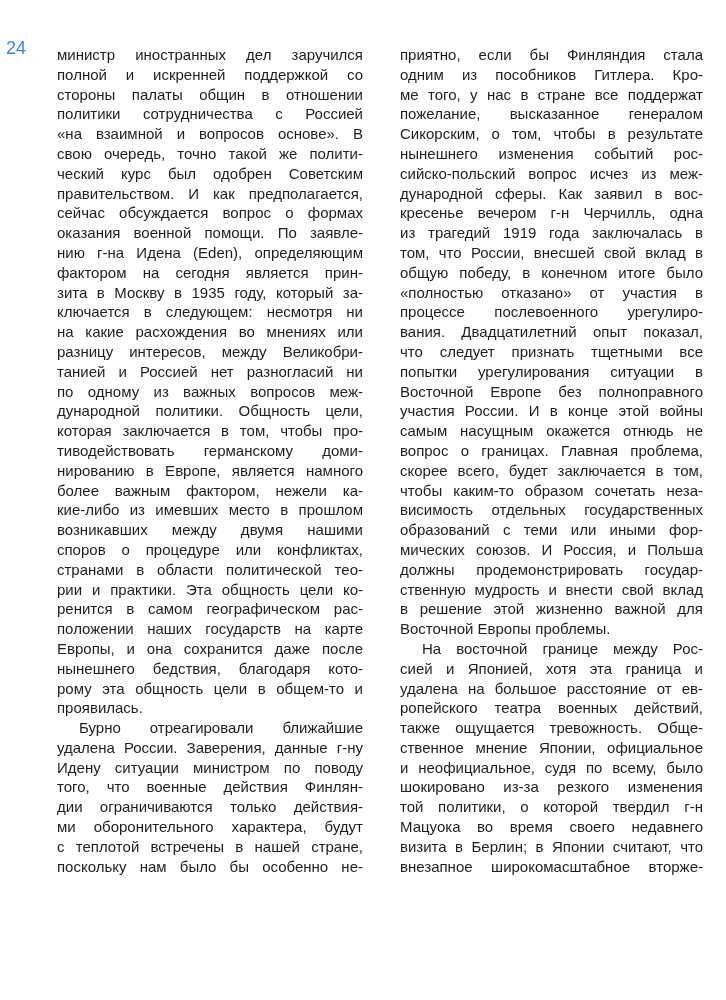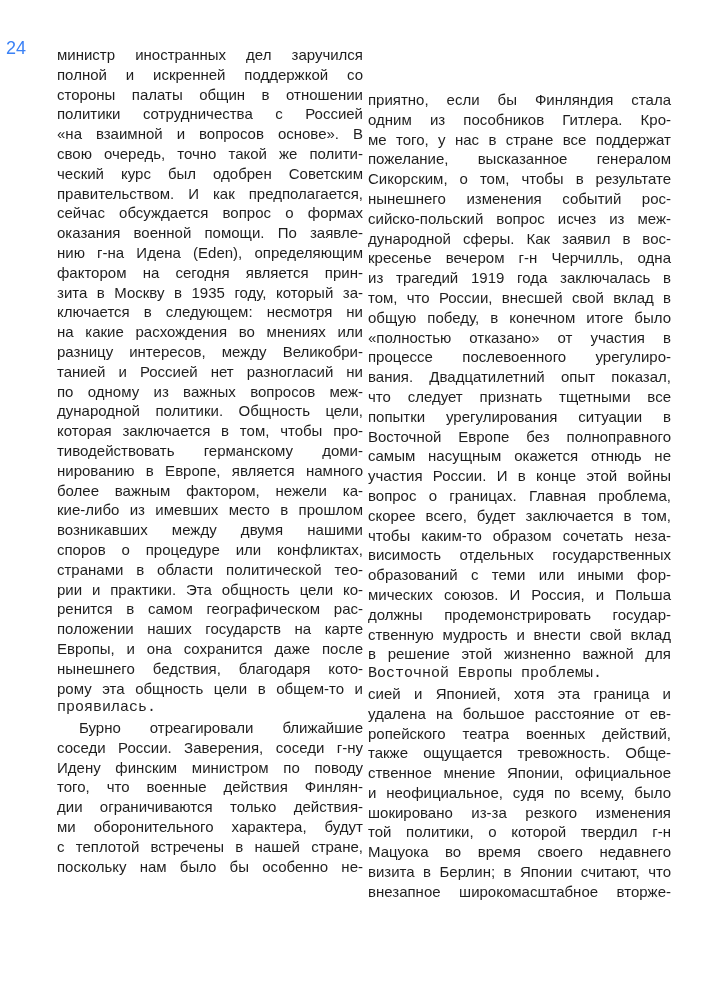--- a/index.html
+++ b/index.html
@@ -10,26 +10,26 @@
   }
   .page-number {
     position: absolute; left: 6px; top: 38px;
     font-size: 18px; line-height: 20px; color: #3b82f6;
   }
   .column {
     position: absolute; top: 45px;
     font-size: 15px; line-height: 19.8px;
   }
   .col-left { left: 57px; width: 306px; }
-  .col-right { left: 368px; width: 303px; margin-top: 45px; }
+  .col-right { left: 400px; width: 303px; }
   .line {
     display: block; height: 19.8px; white-space: nowrap;
     text-align: justify; text-align-last: justify;
   }
-  .line.last { text-align-last: left; font-family: Liberation Mono, monospace; }
+  .line.last { text-align-last: left; }
   .line.indent { padding-left: 22px; }
 </style>
 </head>
 <body>
 
 <div class="page-number">24</div>
 
 <div class="column col-left">
     <span class="line">министр иностранных дел заручился</span>
     <span class="line">полной и искренней поддержкой со</span>
@@ -59,22 +59,22 @@
     <span class="line">споров о процедуре или конфликтах,</span>
     <span class="line">странами в области политической тео-</span>
     <span class="line">рии и практики. Эта общность цели ко-</span>
     <span class="line">ренится в самом географическом рас-</span>
     <span class="line">положении наших государств на карте</span>
     <span class="line">Европы, и она сохранится даже после</span>
     <span class="line">нынешнего бедствия, благодаря кото-</span>
     <span class="line">рому эта общность цели в общем-то и</span>
     <span class="line last">проявилась.</span>
     <span class="line indent">Бурно отреагировали ближайшие</span>
-    <span class="line">соседи России. Заверения, соседи г-ну</span>
-    <span class="line">Идену финским министром по поводу</span>
+    <span class="line">удалена России. Заверения, данные г-ну</span>
+    <span class="line">Идену ситуации министром по поводу</span>
     <span class="line">того, что военные действия Финлян-</span>
     <span class="line">дии ограничиваются только действия-</span>
     <span class="line">ми оборонительного характера, будут</span>
     <span class="line">с теплотой встречены в нашей стране,</span>
     <span class="line">поскольку нам было бы особенно не-</span>
   </div>
 <div class="column col-right">
     <span class="line">приятно, если бы Финляндия стала</span>
     <span class="line">одним из пособников Гитлера. Кро-</span>
     <span class="line">ме того, у нас в стране все поддержат</span>
@@ -86,32 +86,33 @@
     <span class="line">кресенье вечером г-н Черчилль, одна</span>
     <span class="line">из трагедий 1919 года заключалась в</span>
     <span class="line">том, что России, внесшей свой вклад в</span>
     <span class="line">общую победу, в конечном итоге было</span>
     <span class="line">«полностью отказано» от участия в</span>
     <span class="line">процессе послевоенного урегулиро-</span>
     <span class="line">вания. Двадцатилетний опыт показал,</span>
     <span class="line">что следует признать тщетными все</span>
     <span class="line">попытки урегулирования ситуации в</span>
     <span class="line">Восточной Европе без полноправного</span>
+    <span class="line">участия России. И в конце этой войны</span>
     <span class="line">самым насущным окажется отнюдь не</span>
-    <span class="line">участия России. И в конце этой войны</span>
     <span class="line">вопрос о границах. Главная проблема,</span>
     <span class="line">скорее всего, будет заключается в том,</span>
     <span class="line">чтобы каким-то образом сочетать неза-</span>
     <span class="line">висимость отдельных государственных</span>
     <span class="line">образований с теми или иными фор-</span>
     <span class="line">мических союзов. И Россия, и Польша</span>
     <span class="line">должны продемонстрировать государ-</span>
     <span class="line">ственную мудрость и внести свой вклад</span>
     <span class="line">в решение этой жизненно важной для</span>
     <span class="line last">Восточной Европы проблемы.</span>
+    <span class="line indent">На восточной границе между Рос-</span>
     <span class="line">сией и Японией, хотя эта граница и</span>
     <span class="line">удалена на большое расстояние от ев-</span>
     <span class="line">ропейского театра военных действий,</span>
     <span class="line">также ощущается тревожность. Обще-</span>
     <span class="line">ственное мнение Японии, официальное</span>
     <span class="line">и неофициальное, судя по всему, было</span>
     <span class="line">шокировано из-за резкого изменения</span>
     <span class="line">той политики, о которой твердил г-н</span>
     <span class="line">Мацуока во время своего недавнего</span>
     <span class="line">визита в Берлин; в Японии считают, что</span>

